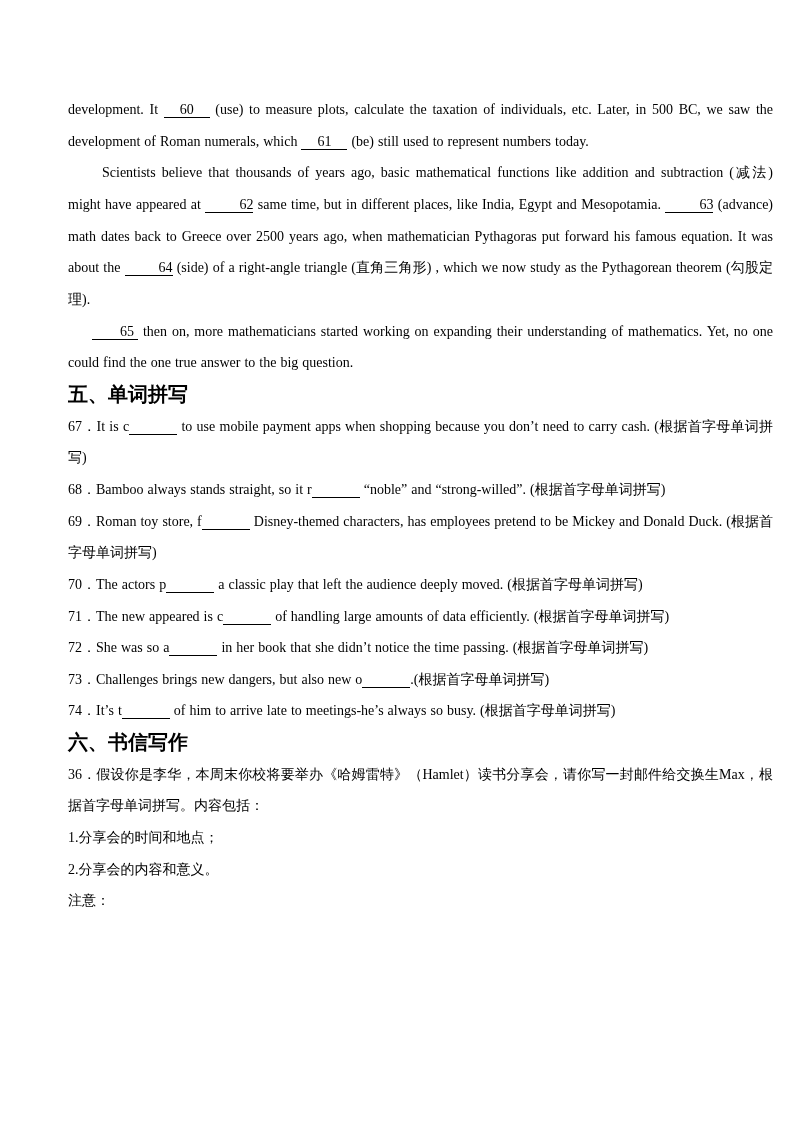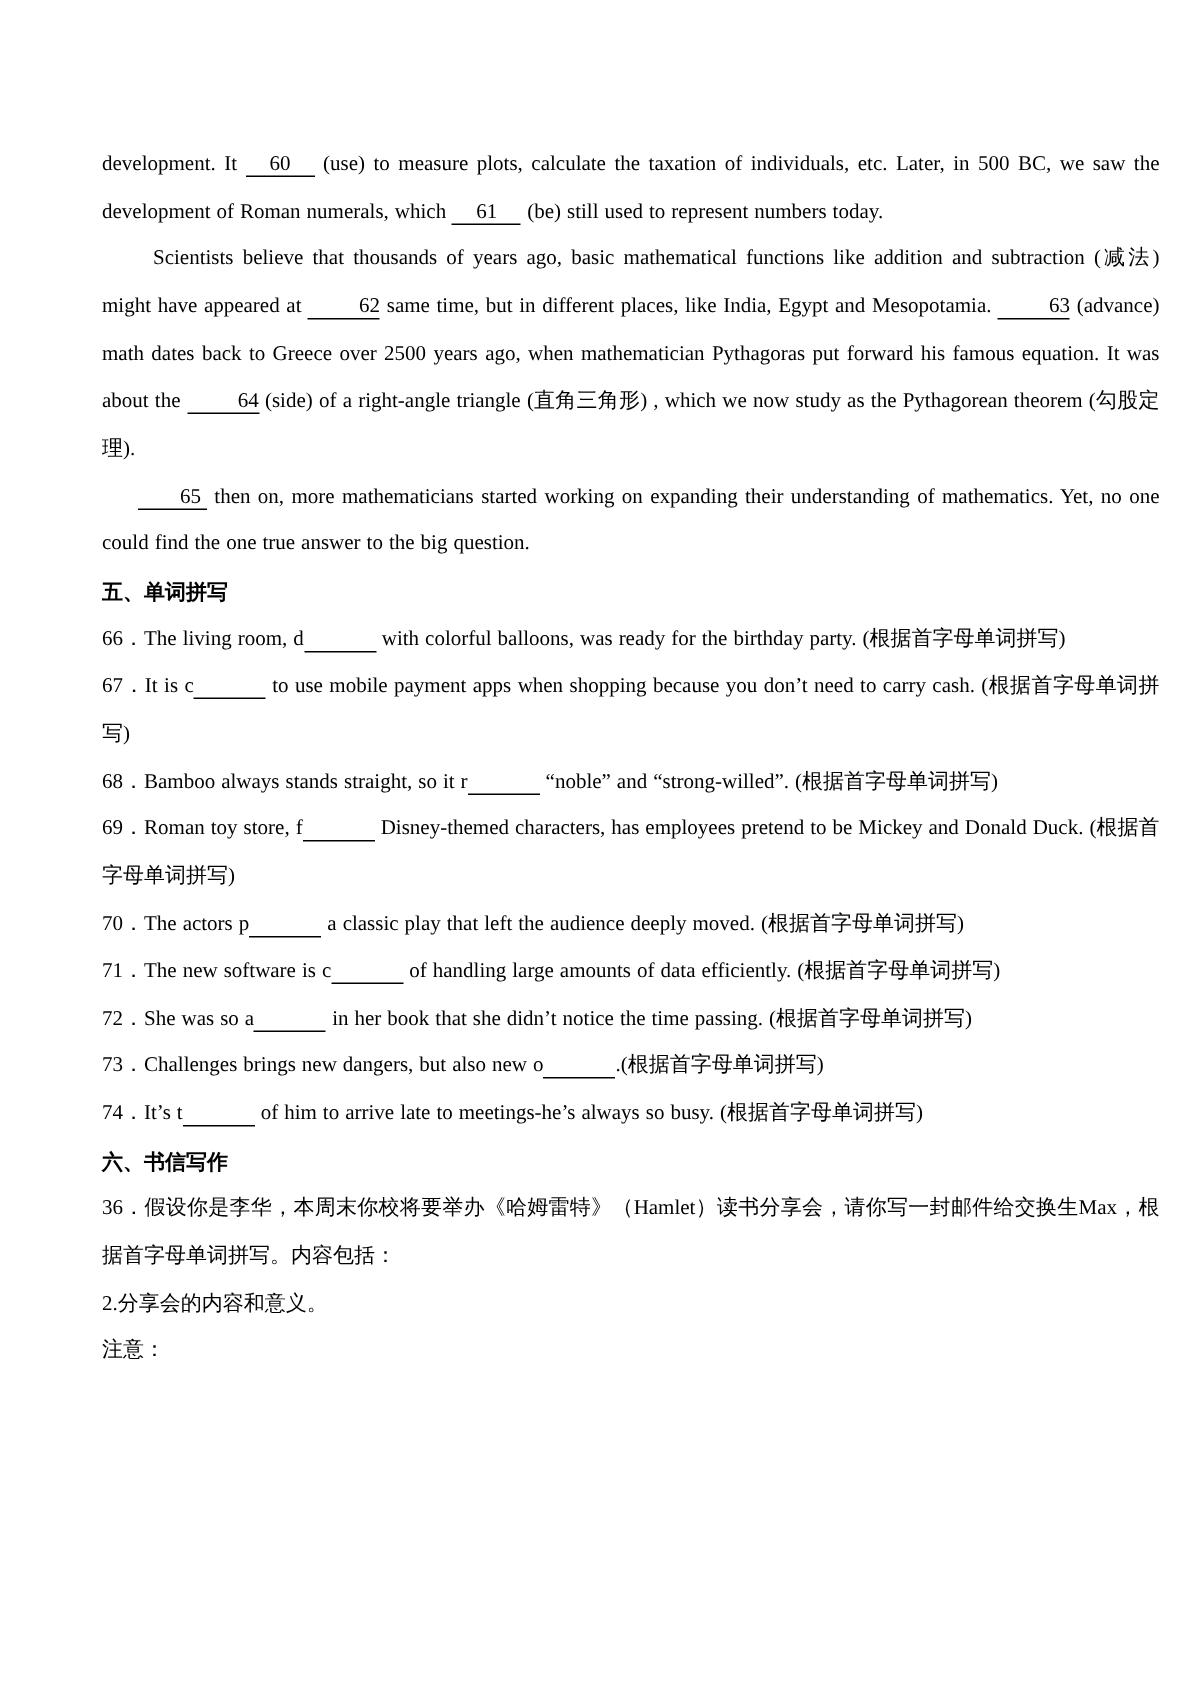--- a/index.html
+++ b/index.html
@@ -24,21 +24,21 @@
   p.block {
     margin: 0;
     line-height: 31.65px;
     text-align: justify;
     word-spacing: 0.5px;
   }
   p.heading {
     font-weight: bold;
     text-align: left;
     font-family: "Liberation Sans", "DejaVu Sans", sans-serif;
-    font-size: 14px;
+    font-size: 20px;
   }
   p.indent { text-indent: 34px; }
   p.indent-sm { text-indent: 24px; }
   .blank {
     display: inline-block;
     border-bottom: 1px solid #000;
     text-align: center;
     line-height: 14px;
     vertical-align: baseline;
   }
@@ -47,26 +47,26 @@
   .qnum { white-space: pre; }
 </style>
 </head>
 <body>
 
 <div class="page" id="doc">
     <p class="block"><span>development. It </span><span class="blank num">60</span><span> (use) to measure plots, calculate the taxation of individuals, etc. Later, in 500 BC, we saw the development of Roman numerals, which </span><span class="blank num">61</span><span> (be) still used to represent numbers today.</span></p>
     <p class="block indent"><span>Scientists believe that thousands of years ago, basic mathematical functions like addition and subtraction (减法) might have appeared at </span><span class="blank num">62</span><span> same time, but in different places, like India, Egypt and Mesopotamia. </span><span class="blank num">63</span><span> (advance) math dates back to Greece over 2500 years ago, when mathematician Pythagoras put forward his famous equation. It was about the </span><span class="blank num">64</span><span> (side) of a right-angle triangle (直角三角形) , which we now study as the Pythagorean theorem (勾股定理).</span></p>
     <p class="block indent-sm"><span class="blank num">65</span><span> then on, more mathematicians started working on expanding their understanding of mathematics. Yet, no one could find the one true answer to the big question.</span></p>
     <p class="block heading">五、单词拼写</p>
-    <p class="block"><span class="qnum">66．</span><span>The living room, d</span><span class="blank letter">&nbsp;</span><span> with colorful balloons, was ready for the birthday party. (根据首字母单词拼写)</span></p>
     <p class="block"><span class="qnum">67．</span><span>It is c</span><span class="blank letter">&nbsp;</span><span> to use mobile payment apps when shopping because you don’t need to carry cash. (根据首字母单词拼写)</span></p>
     <p class="block"><span class="qnum">68．</span><span>Bamboo always stands straight, so it r</span><span class="blank letter">&nbsp;</span><span> “noble” and “strong-willed”. (根据首字母单词拼写)</span></p>
     <p class="block"><span class="qnum">69．</span><span>Roman toy store, f</span><span class="blank letter">&nbsp;</span><span> Disney-themed characters, has employees pretend to be Mickey and Donald Duck. (根据首字母单词拼写)</span></p>
     <p class="block"><span class="qnum">70．</span><span>The actors p</span><span class="blank letter">&nbsp;</span><span> a classic play that left the audience deeply moved. (根据首字母单词拼写)</span></p>
-    <p class="block"><span class="qnum">71．</span><span>The new software is c</span><span class="blank letter">&nbsp;</span><span> of handling large amounts of data efficiently. (根据首字母单词拼写)</span></p>
+    <p class="block"><span class="qnum">71．</span><span>The new appeared is c</span><span class="blank letter">&nbsp;</span><span> of handling large amounts of data efficiently. (根据首字母单词拼写)</span></p>
     <p class="block"><span class="qnum">72．</span><span>She was so a</span><span class="blank letter">&nbsp;</span><span> in her book that she didn’t notice the time passing. (根据首字母单词拼写)</span></p>
     <p class="block"><span class="qnum">73．</span><span>Challenges brings new dangers, but also new o</span><span class="blank letter">&nbsp;</span><span>.(根据首字母单词拼写)</span></p>
     <p class="block"><span class="qnum">74．</span><span>It’s t</span><span class="blank letter">&nbsp;</span><span> of him to arrive late to meetings-he’s always so busy. (根据首字母单词拼写)</span></p>
     <p class="block heading">六、书信写作</p>
     <p class="block"><span class="qnum">36．</span><span>假设你是李华，本周末你校将要举办《哈姆雷特》（Hamlet）读书分享会，请你写一封邮件给交换生Max，根据首字母单词拼写。内容包括：</span></p>
+    <p class="block"><span>1.分享会的时间和地点；</span></p>
     <p class="block"><span>2.分享会的内容和意义。</span></p>
     <p class="block"><span>注意：</span></p>
   </div>
 
 </body></html>

